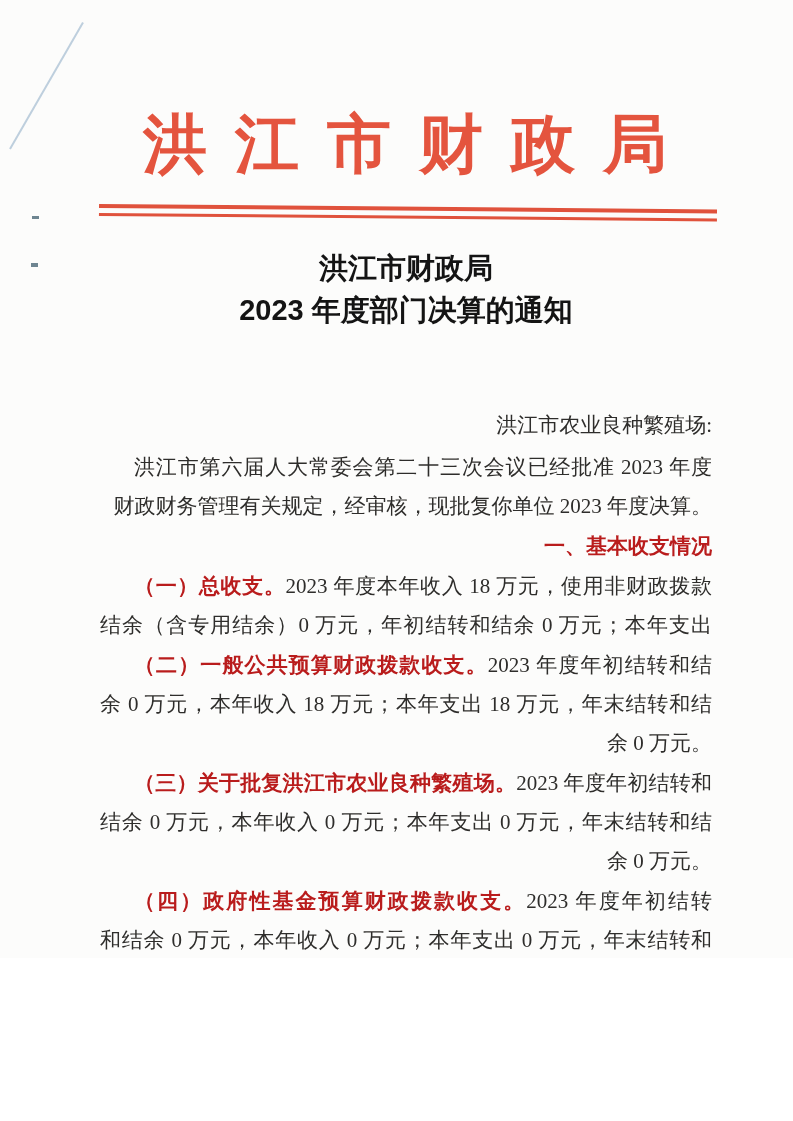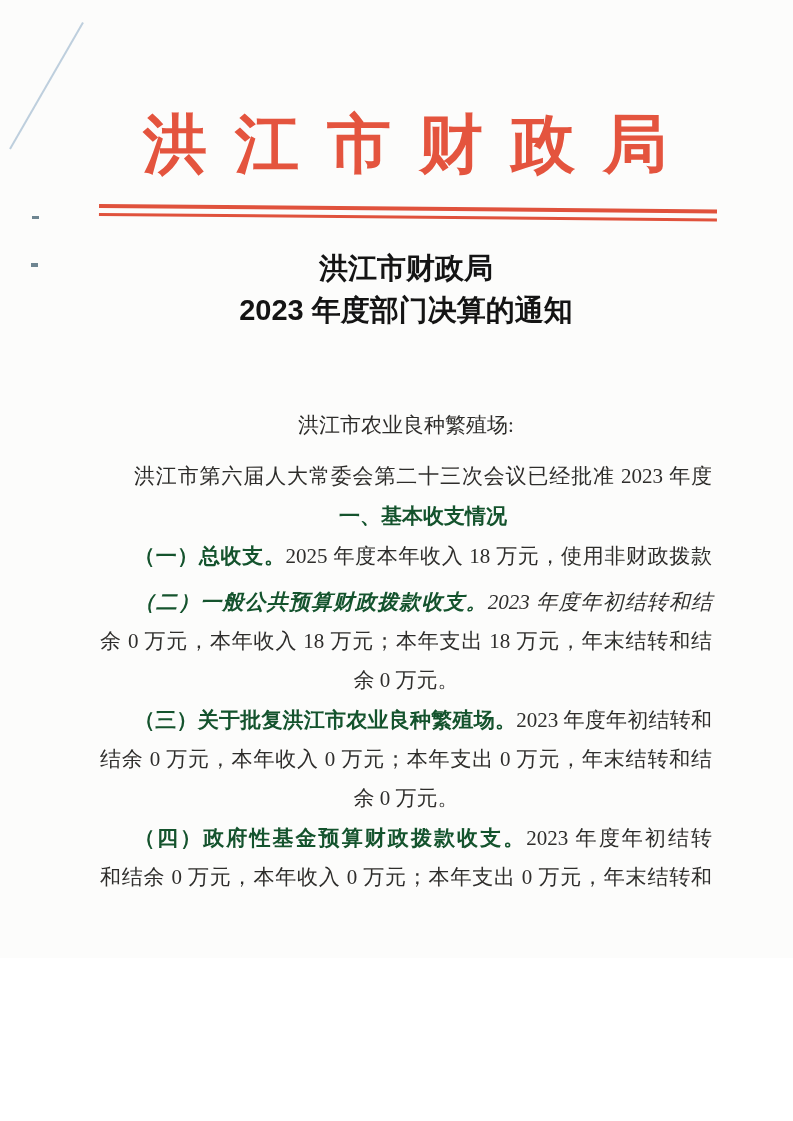--- a/index.html
+++ b/index.html
@@ -86,33 +86,33 @@
     position: absolute;
     top: 406px;
     left: 100px;
     width: 612px;
     font-size: 21px;
     line-height: 39px;
     color: #2e2d2b;
     font-family: "Liberation Serif", serif;
   }
   .b-line {
-    text-align: center;
+    text-align: right;
     white-space: nowrap;
   }
   .b-line.just {
     white-space: normal;
     text-align: justify;
     text-align-last: justify;
   }
   .b-line.ind { padding-left: 34px; }
   .seg-b {
     font-family: "Liberation Sans", sans-serif;
     font-weight: 700;
-    color: #14532d;
+    color: #b91c1c;
   }
 
   
   .page-number {
     position: absolute;
     top: 1022px;
     left: 100px;
     width: 588px;
     text-align: center;
     font-size: 15px;
@@ -136,24 +136,26 @@
     <div class="rule-bottom" style="background: rgb(224, 82, 60);"></div>
   </div>
 
   <div class="doc-title">
     <div class="t-line">洪江市财政局</div>
     <div class="t-line">2023 年度部门决算的通知</div>
   </div>
 
   <div class="body-text" id="body-lines">
       <div class="b-line"><span class="seg">洪江市农业良种繁殖场:</span></div>
-      <div class="b-line just ind" style="margin-top: 12px;"><span class="seg">洪江市第六届人大常委会第二十三次会议已经批准 2023 年度</span></div>
+      <div class="b-line just ind" style="margin-top: 3px;"><span class="seg">洪江市第六届人大常委会第二十三次会议已经批准 2023 年度</span></div>
+      <div class="b-line"><span class="seg">财政财务管理有关规定，经审核，现批复你单位 2023 年度决算。</span></div>
       <div class="b-line ind"><span class="seg seg-b">一、基本收支情况</span></div>
-      <div class="b-line just ind"><span class="seg seg-b">（一）总收支。</span><span class="seg">2025 年度本年收入 18 万元，使用非财政拨款</span></div>
-      <div class="b-line just ind" style="margin-top: 6px; font-style: italic;"><span class="seg seg-b">（二）一般公共预算财政拨款收支。</span><span class="seg">2023 年度年初结转和结</span></div>
+      <div class="b-line just ind"><span class="seg seg-b">（一）总收支。</span><span class="seg">2023 年度本年收入 18 万元，使用非财政拨款</span></div>
+      <div class="b-line just"><span class="seg">结余（含专用结余）0 万元，年初结转和结余 0 万元；本年支出</span></div>
+      <div class="b-line just ind" style=""><span class="seg seg-b">（二）一般公共预算财政拨款收支。</span><span class="seg">2023 年度年初结转和结</span></div>
       <div class="b-line just"><span class="seg">余 0 万元，本年收入 18 万元；本年支出 18 万元，年末结转和结</span></div>
       <div class="b-line"><span class="seg">余 0 万元。</span></div>
       <div class="b-line just ind"><span class="seg seg-b">（三）关于批复洪江市农业良种繁殖场。</span><span class="seg">2023 年度年初结转和</span></div>
       <div class="b-line just"><span class="seg">结余 0 万元，本年收入 0 万元；本年支出 0 万元，年末结转和结</span></div>
       <div class="b-line"><span class="seg">余 0 万元。</span></div>
       <div class="b-line just ind"><span class="seg seg-b">（四）政府性基金预算财政拨款收支。</span><span class="seg">2023 年度年初结转</span></div>
       <div class="b-line just"><span class="seg">和结余 0 万元，本年收入 0 万元；本年支出 0 万元，年末结转和</span></div>
     </div>
 
   <div class="page-number">1</div>

